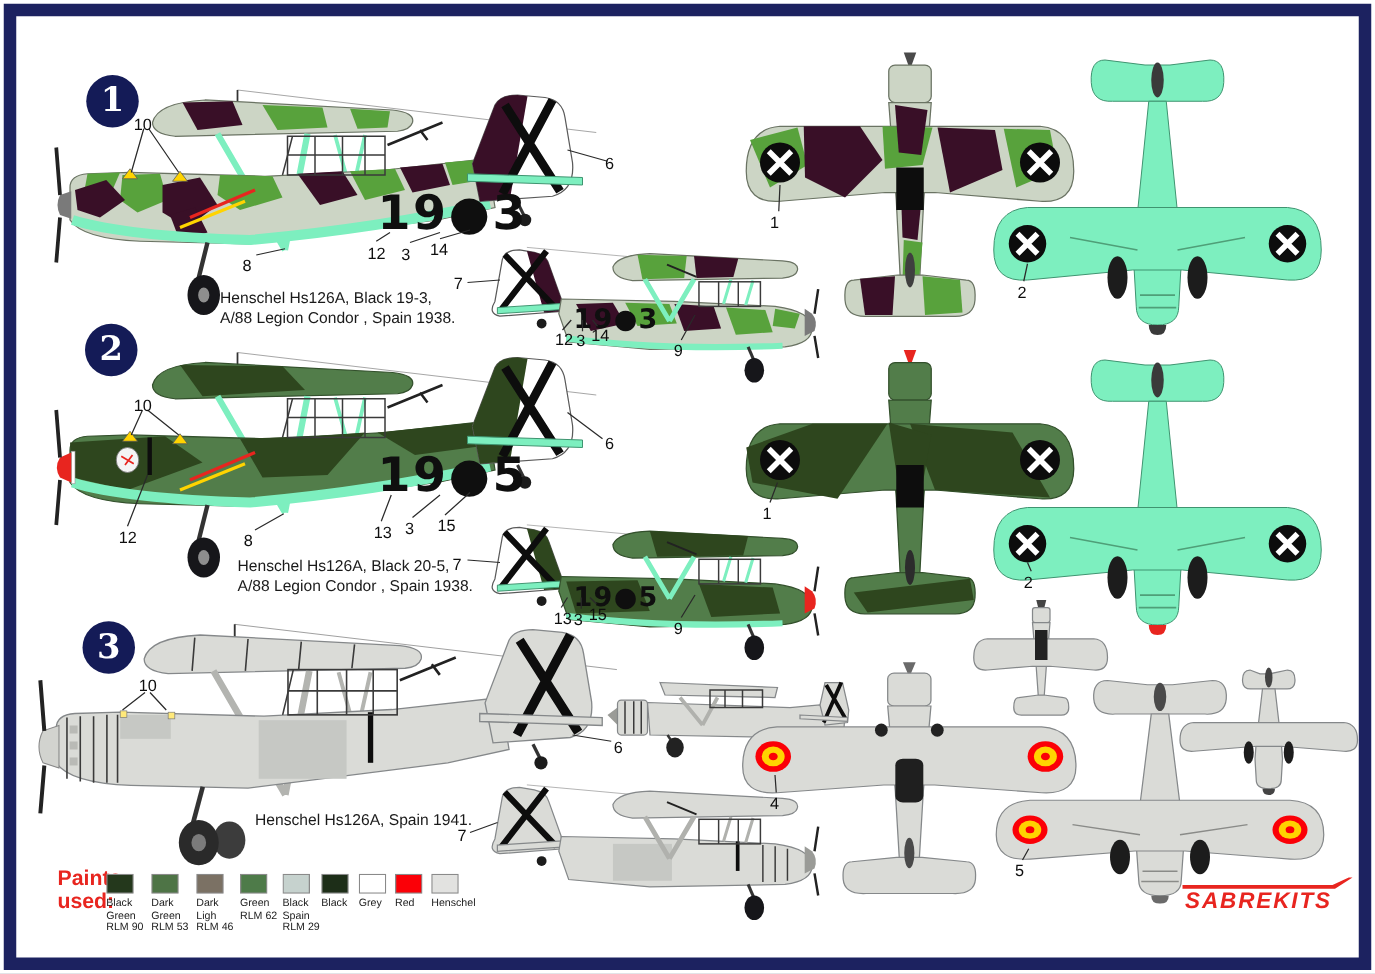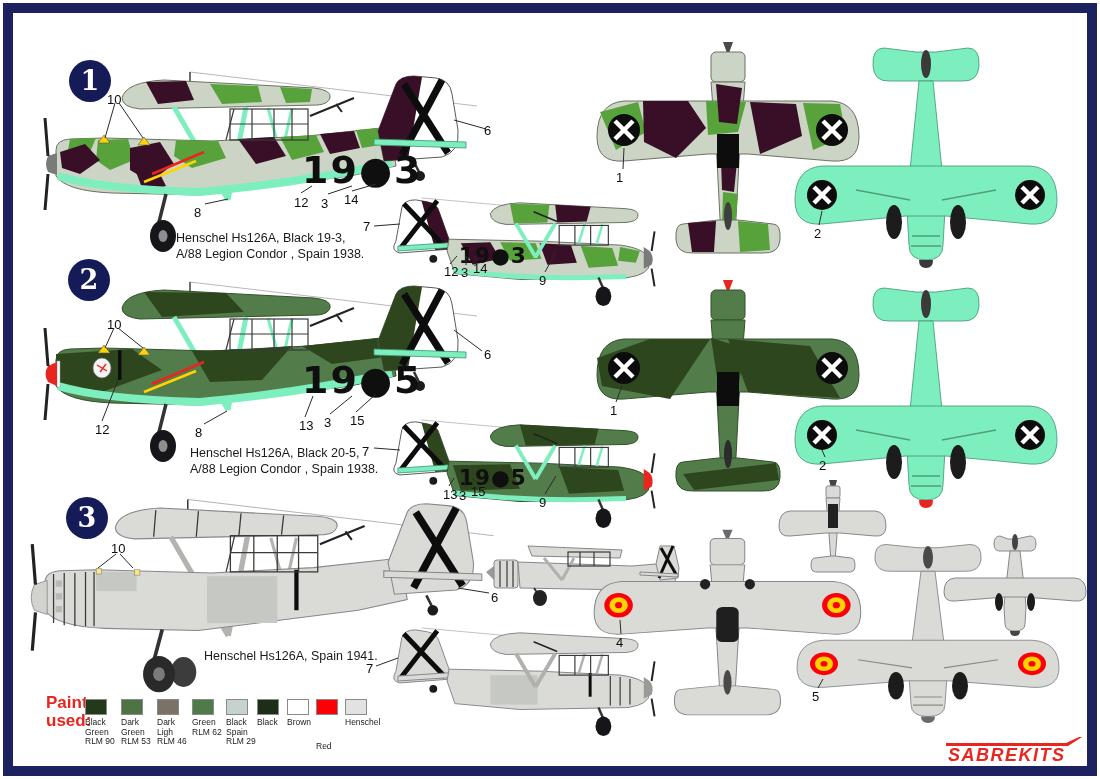--- a/index.html
+++ b/index.html
@@ -485,29 +485,29 @@
     </div>
   <div class="sw-name" style="left:226px;top:718px">
     <div>Black</div>
       <div>Spain</div>
       <div>RLM 29</div>
     </div>
   <div class="sw-name" style="left:257px;top:718px">
     <div>Black</div>
     </div>
   <div class="sw-name" style="left:287px;top:718px">
-    <div>Brown</div>
-    </div>
-  <div class="sw-name" style="left:316px;top:742px">
+    <div>Grey</div>
+    </div>
+  <div class="sw-name" style="left:316px;top:718px">
     <div>Red</div>
     </div>
   <div class="sw-name" style="left:345px;top:718px">
     <div>Henschel</div>
     </div>
 
-  <div class="logo" style="left:944px;top:735px">
+  <div class="logo" style="left:944px;top:700px">
     <svg width="140" height="30" viewBox="0 0 140 30">
       <path d="M2,8 L122,8 L135,2 L138,2 L124,11 L2,11Z" fill="#e8251f"></path>
       <text x="4" y="26" font-family="Liberation Sans, sans-serif" font-weight="bold" font-style="italic" font-size="18" fill="#e8251f" letter-spacing="1.5">SABREKITS</text>
     </svg>
   </div>
 
 </div>
 
 </body></html>

